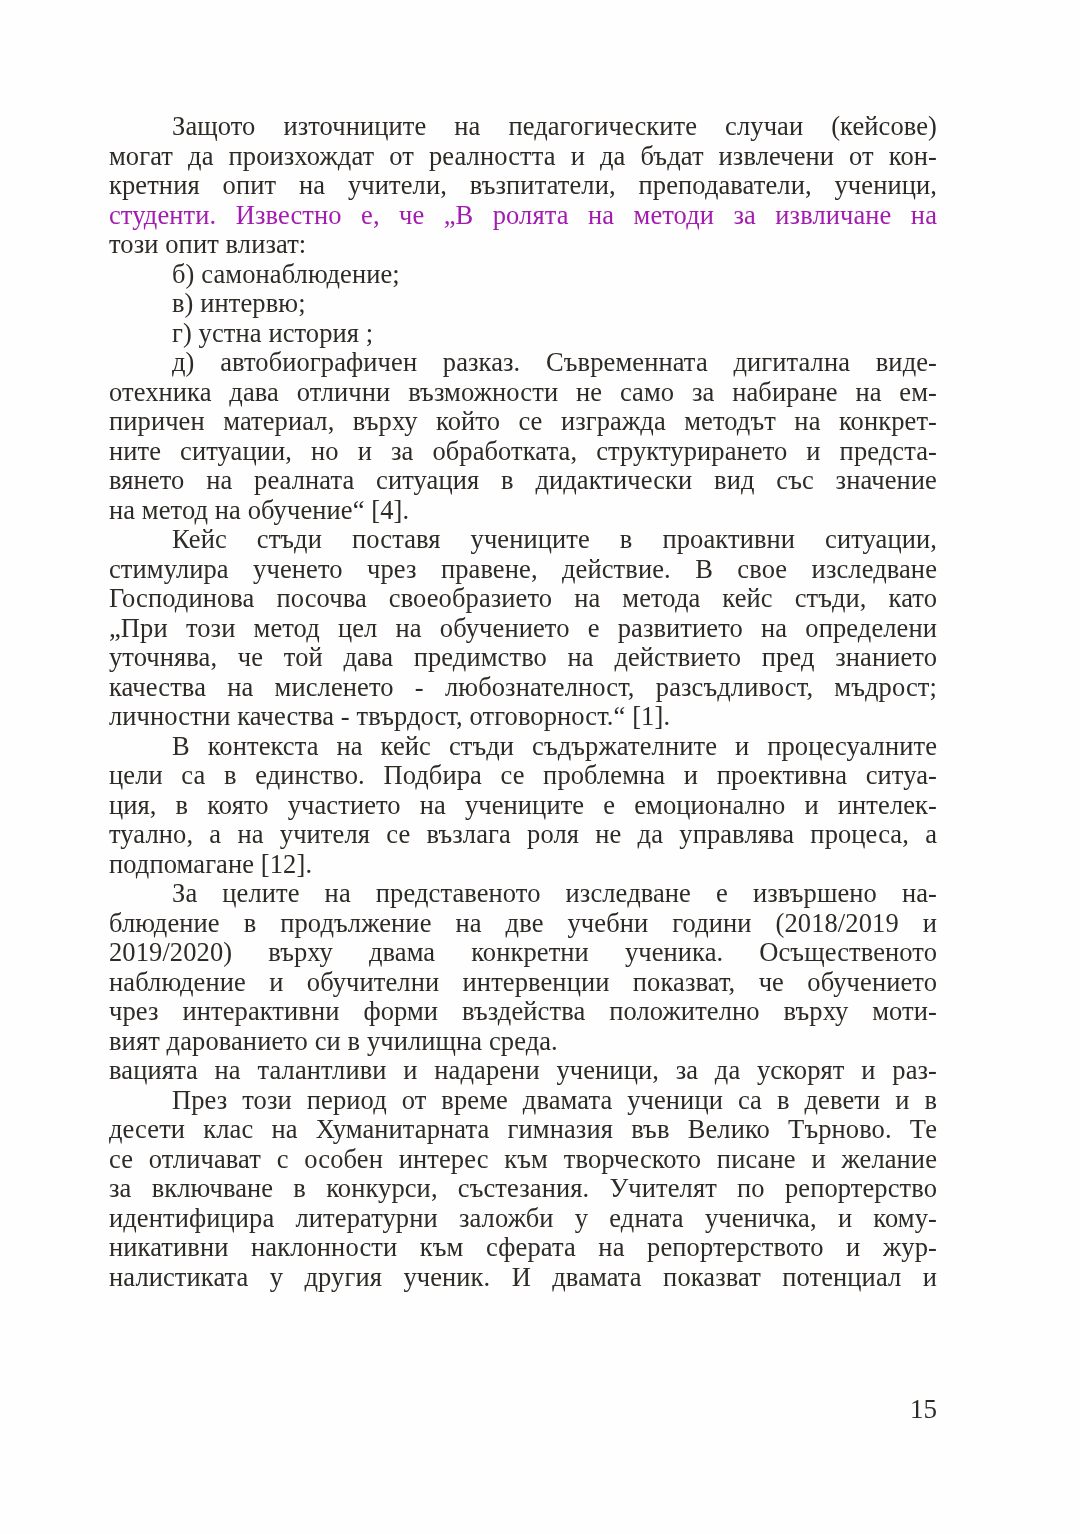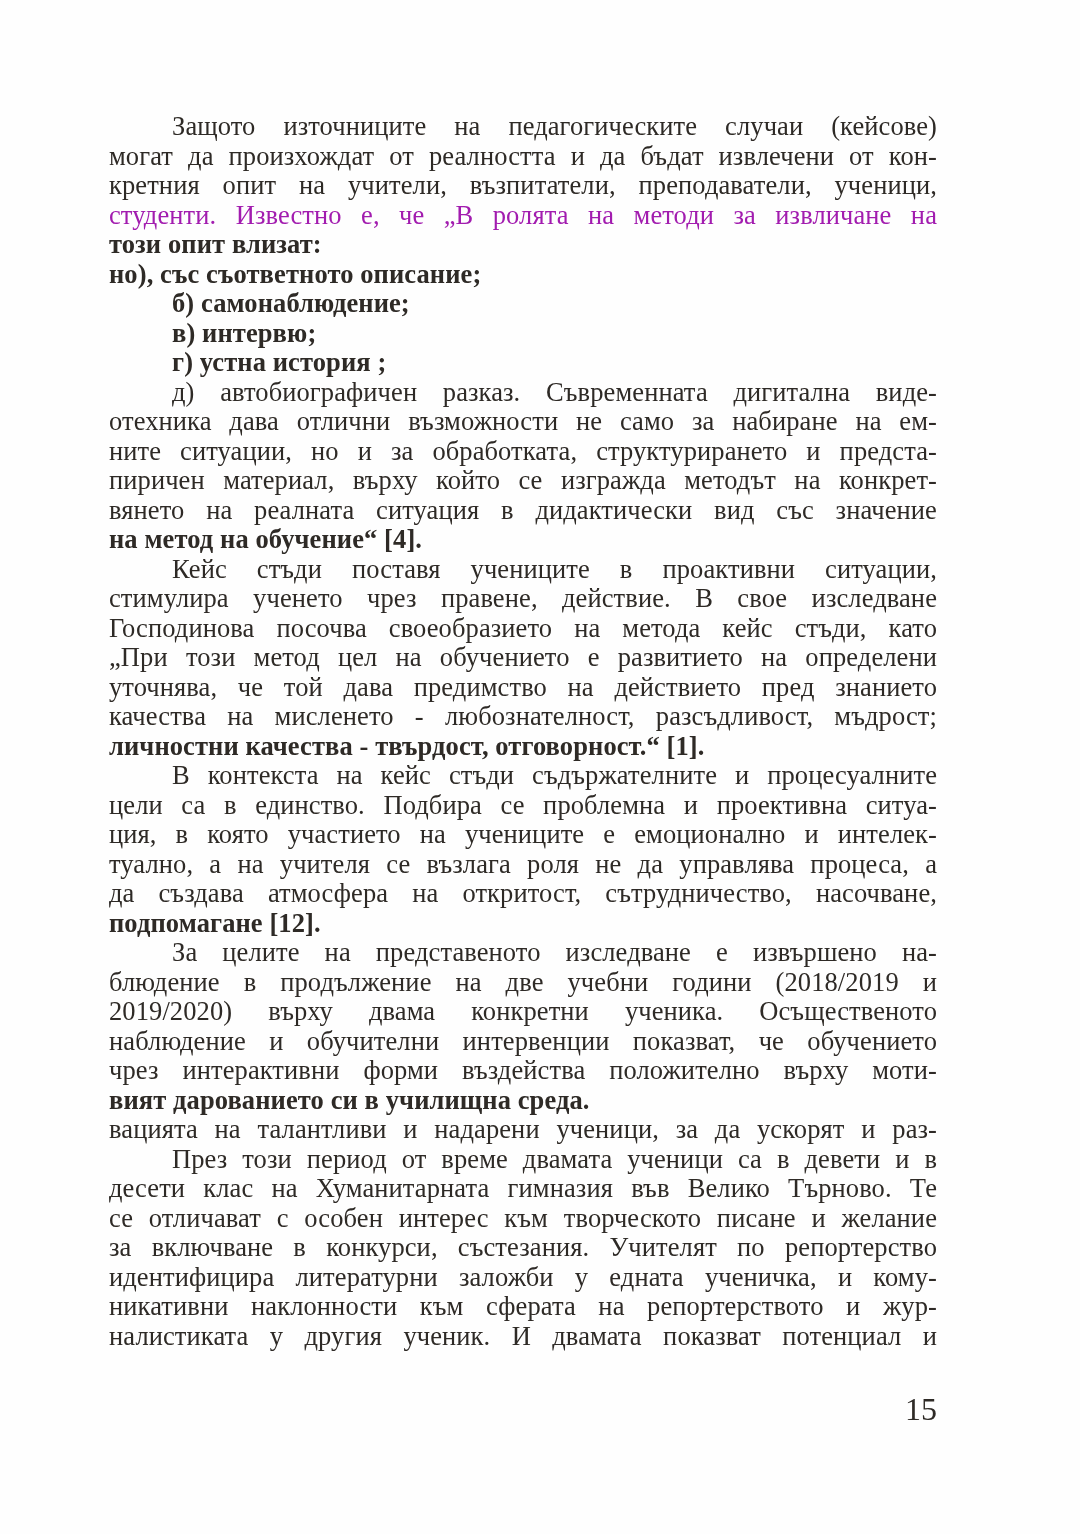--- a/index.html
+++ b/index.html
@@ -36,80 +36,77 @@
     text-align: justify;
     text-align-last: justify;
     white-space: normal;
   }
   .line.first {
     text-indent: 63px;
   }
   .line.endline {
     text-align: right;
     text-align-last: left;
-    font-weight: bold;
   }
   .page-number {
     position: absolute;
     left: 109px;
     top: 1394px;
     width: 828px;
     text-align: right;
-    font-size: 32px;
+    font-size: 27px;
     line-height: 30px;
     color: #2e2a26;
   }
 </style>
 </head>
 <body style="background: rgb(254, 254, 254);">
 
 <div class="page">
   <div class="text-block" style="color: rgb(46, 42, 38);">
       <div class="paragraph">
         <div class="line first">Защото източниците на педагогическите случаи (кейсове)</div>
         <div class="line">могат да произхождат от реалността и да бъдат извлечени от кон-</div>
         <div class="line">кретния опит на учители, възпитатели, преподаватели, ученици,</div>
         <div class="line" style="color: #a21caf;">студенти. Известно е, че „В ролята на методи за извличане на</div>
         <div class="line endline">този опит влизат:</div>
       </div>
       <div class="paragraph">
-        <div class="line endline">но), със съответното описание;</div>
       </div>
       <div class="paragraph">
         <div class="line first endline">б) самонаблюдение;</div>
       </div>
       <div class="paragraph">
         <div class="line first endline">в) интервю;</div>
       </div>
       <div class="paragraph">
         <div class="line first endline">г) устна история ;</div>
       </div>
       <div class="paragraph">
         <div class="line first">д) автобиографичен разказ. Съвременната дигитална виде-</div>
         <div class="line">отехника дава отлични възможности не само за набиране на ем-</div>
+        <div class="line">пиричен материал, върху който се изгражда методът на конкрет-</div>
         <div class="line">ните ситуации, но и за обработката, структурирането и предста-</div>
-        <div class="line">пиричен материал, върху който се изгражда методът на конкрет-</div>
         <div class="line">вянето на реалната ситуация в дидактически вид със значение</div>
         <div class="line endline">на метод на обучение“ [4].</div>
       </div>
       <div class="paragraph">
         <div class="line first">Кейс стъди поставя учениците в проактивни ситуации,</div>
         <div class="line">стимулира ученето чрез правене, действие.  В свое изследване</div>
         <div class="line">Господинова посочва  своеобразието на метода кейс стъди, като</div>
         <div class="line">„При този метод цел на обучението е развитието на определени</div>
         <div class="line">уточнява, че той дава предимство на действието пред знанието</div>
         <div class="line">качества на мисленето - любознателност, разсъдливост, мъдрост;</div>
         <div class="line endline">личностни качества - твърдост, отговорност.“ [1].</div>
       </div>
       <div class="paragraph">
         <div class="line first">В контекста на кейс стъди съдържателните и процесуалните</div>
         <div class="line">цели са в единство. Подбира се проблемна и проективна ситуа-</div>
         <div class="line">ция, в която участието на учениците е емоционално и интелек-</div>
         <div class="line">туално, а на учителя се възлага роля не да управлява процеса, а</div>
-        <div class="line">да създава атмосфера на откритост, сътрудничество, насочване,</div>
         <div class="line endline">подпомагане [12].</div>
       </div>
       <div class="paragraph">
         <div class="line first">За целите на представеното изследване е извършено на-</div>
         <div class="line">блюдение в продължение на две учебни години (2018/2019 и</div>
         <div class="line">2019/2020) върху двама конкретни ученика. Осъщественото</div>
         <div class="line">наблюдение и обучителни интервенции показват, че обучението</div>
         <div class="line">чрез интерактивни форми въздейства положително върху моти-</div>
         <div class="line endline">вият дарованието си в училищна среда.</div>
         <div class="line">вацията на талантливи и надарени ученици, за да ускорят и раз-</div>

